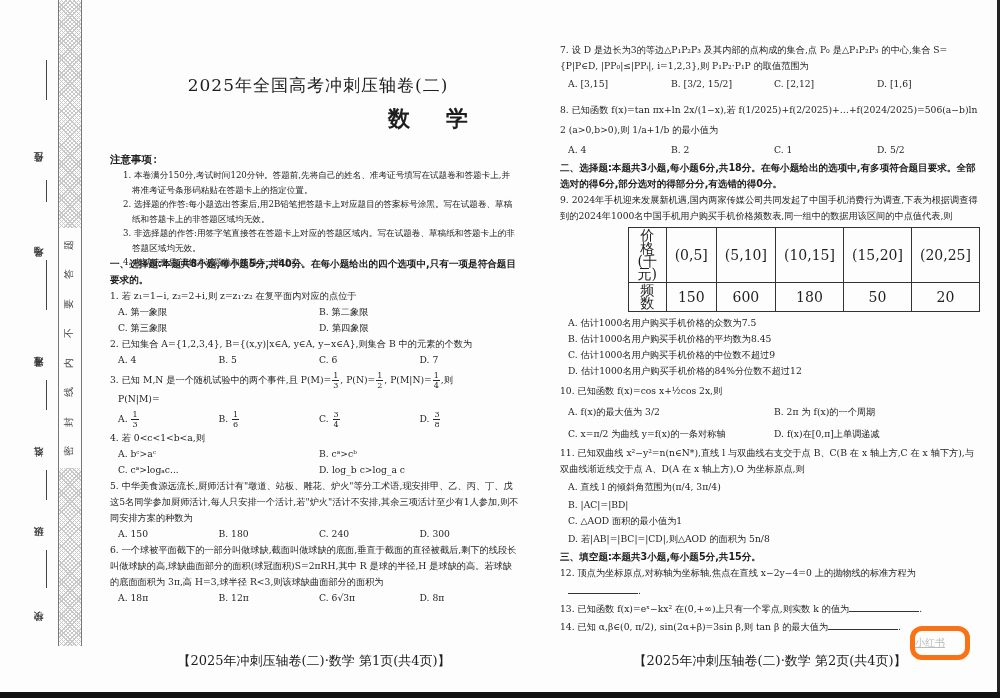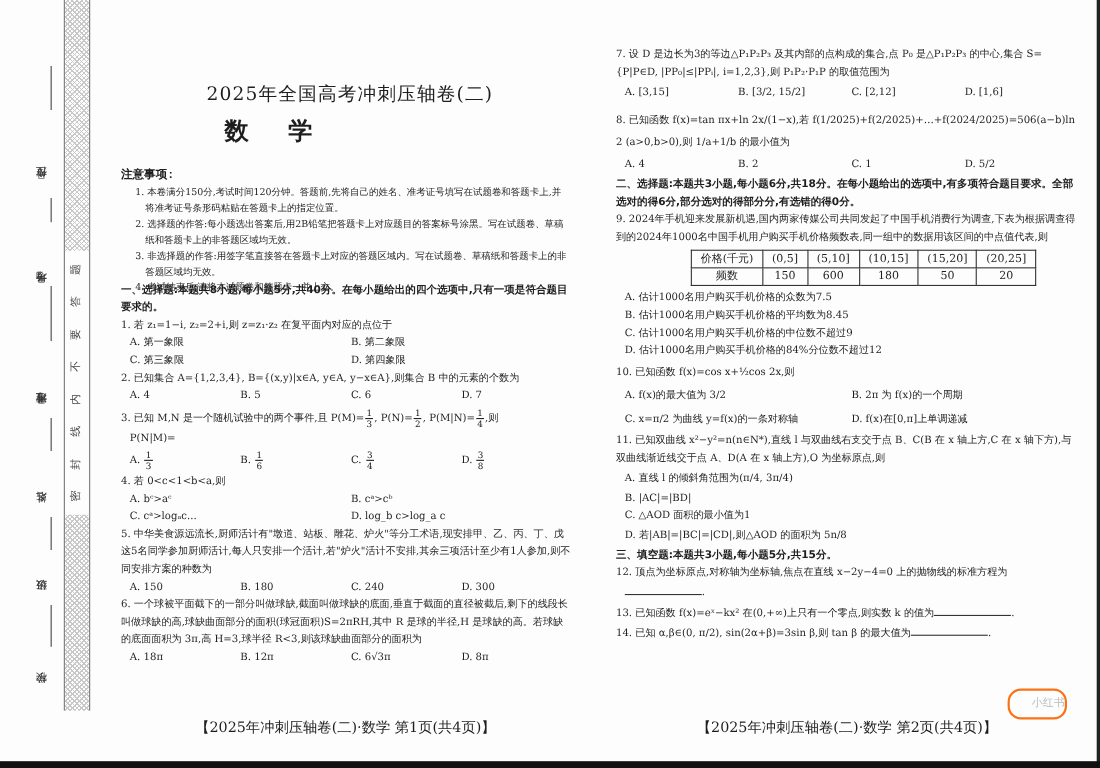--- a/index.html
+++ b/index.html
@@ -20,41 +20,41 @@
   .seal-pattern { background: repeating-linear-gradient(45deg, #c8c8c8 0 1px, transparent 1px 3px), repeating-linear-gradient(-45deg, #c8c8c8 0 1px, transparent 1px 3px); }
   .seal-chars { position: absolute; left: 58px; width: 22px; display: flex; flex-direction: column; align-items: center; justify-content: space-around; font-size: 10px; color: #444; font-family: "DejaVu Sans", sans-serif; }
   .seal-chars span { transform: rotate(-90deg); }
 
   
   .page { position: absolute; top: 0; }
   .page-left { left: 108px; width: 412px; }
   .page-right { left: 560px; width: 420px; }
 
   .title { position: absolute; top: 74px; left: 60px; width: 300px; text-align: center; font-size: 17px; letter-spacing: 1px; }
-  .subject { position: absolute; top: 104px; left: 60px; width: 300px; text-align: left; font-size: 22px; font-weight: bold; letter-spacing: 36px; padding-left: 36px; font-family: "DejaVu Sans", sans-serif; }
+  .subject { position: absolute; top: 104px; left: 60px; width: 300px; text-align: right; font-size: 22px; font-weight: bold; letter-spacing: 36px; padding-left: 36px; font-family: "DejaVu Sans", sans-serif; }
 
   .block { position: absolute; font-size: 9.2px; line-height: 16px; }
   .notes-h { font-weight: bold; font-size: 10.5px; font-family: Liberation Mono, monospace; }
   .notes p { margin: 0; padding-left: 22px; text-indent: -9px; font-size: 8.6px; line-height: 14.5px; }
   .section-h { font-weight: bold; font-family: "DejaVu Sans", sans-serif; font-size: 9.6px; line-height: 16px; }
   .q { margin: 0; }
   .opts { display: flex; padding-left: 8px; }
   .opts.two .opt { width: 50%; }
   .opts.four .opt { width: 25%; }
   .opt { white-space: nowrap; }
   .indent { padding-left: 8px; }
   .frac { display: inline-flex; flex-direction: column; align-items: center; vertical-align: middle; font-size: 8px; line-height: 9px; margin: 0 1px; }
   .frac .num { border-bottom: 1px solid #222; padding: 0 1px; }
   .footer { position: absolute; font-size: 13px; font-weight: normal; text-align: center; }
   .blank { display: inline-block; border-bottom: 1px solid #333; width: 70px; height: 10px; vertical-align: baseline; }
 
-  table.freq { border-collapse: collapse; margin: 3px 0 3px 68px; font-size: 10px; border-radius: 15px; }
+  table.freq { border-collapse: collapse; margin: 3px 0 3px 68px; font-size: 14px; border-radius: 15px; }
   table.freq td { border: 1px solid #333; padding: 1px 8px; text-align: center; line-height: 13px; }
 
-  .watermark { position: absolute; right: 30px; top: 626px; width: 50px; height: 24px; border-radius: 12px; border: 2px solid #f97316; color: #bbb; font-size: 10px; text-align: right; line-height: 24px; font-family: "DejaVu Sans", sans-serif; }
+  .watermark { position: absolute; right: 30px; top: 626px; width: 50px; height: 24px; border-radius: 12px; border: 5px solid #f97316; color: #bbb; font-size: 10px; text-align: left; line-height: 24px; font-family: "DejaVu Sans", sans-serif; text-decoration: underline; }
 </style>
 </head>
 <body>
 
 <div class="margin">
   <div class="margin-field" style="top:110px;height:60px">座位号</div>
   <div class="margin-line" style="top:60px;height:40px"></div>
   <div class="margin-field" style="top:205px;height:60px">考场号</div>
   <div class="margin-line" style="top:180px;height:22px"></div>
   <div class="margin-field" style="top:315px;height:60px">准考证号</div>

